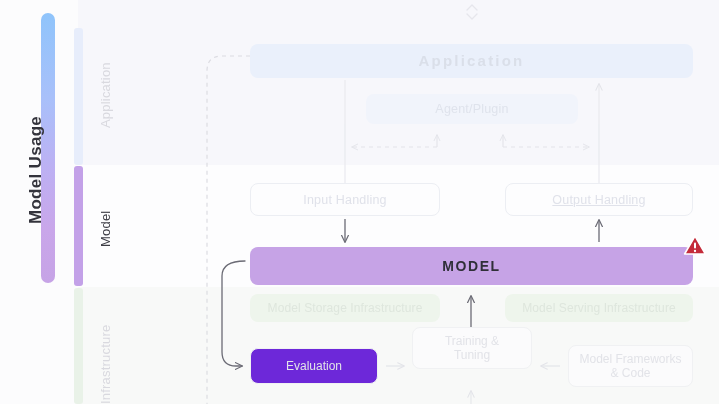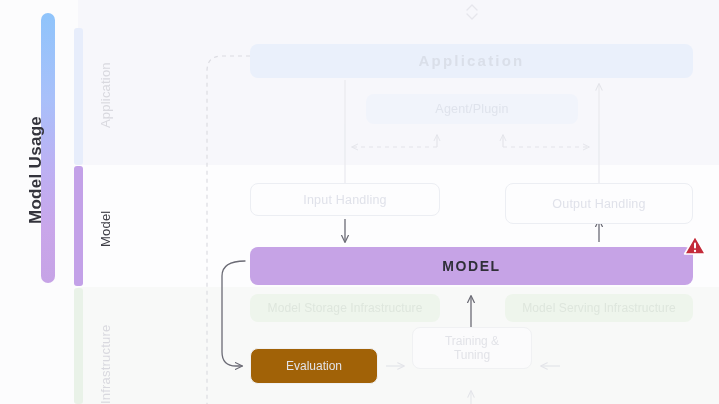--- a/index.html
+++ b/index.html
@@ -64,40 +64,40 @@
   .box-agent{
     left:366px;top:94px;width:212px;height:30px;
     background:#f1f4fb;color:#dfe3ec;font-size:12.5px;letter-spacing:.2px;
   }
   .box-input{
     left:250px;top:183px;width:190px;height:33px;
     background:#fdfdfe;border:1px solid #eceef3;color:#e0e2ea;
     font-size:12.5px;letter-spacing:.2px;
   }
   .box-output{
-    left:505px;top:183px;width:188px;height:41px;
+    left:505px;top:183px;width:188px;height:33px;
     background:#fdfdfe;border:1px solid #eceef3;color:#e0e2ea;
-    font-size:12.5px;letter-spacing:.2px;
+    font-size:12.5px;letter-spacing:.2px;text-decoration:underline;
   }
   .box-model{
     left:250px;top:247px;width:443px;height:38px;
     background:#c6a3e6;color:#2f2f38;
     font-size:14px;font-weight:700;letter-spacing:1.6px;
   }
   .box-storage{
     left:250px;top:294px;width:190px;height:28px;
     background:#eef5ec;color:#dee6dd;font-size:12px;letter-spacing:.1px;
   }
   .box-serving{
     left:505px;top:294px;width:188px;height:28px;
     background:#eef5ec;color:#dee6dd;font-size:12px;letter-spacing:.1px;
   }
   .box-eval{
     left:250px;top:348px;width:128px;height:36px;
-    background:#a16207;border:1px solid #f0f1f3;color:#e2e3e8;font-size:12px;
+    background:#6d28d9;border:1px solid #f0f1f3;color:#e2e3e8;font-size:12px;
   }
   .box-train{
     left:412px;top:327px;width:120px;height:42px;
     background:#fbfbfc;border:1px solid #f0f1f3;color:#e2e3e8;font-size:12px;
   }
   .box-frameworks{
     left:568px;top:345px;width:125px;height:42px;
     background:#fbfbfc;border:1px solid #f0f1f3;color:#e2e3e8;font-size:12px;
   }
 
@@ -187,20 +187,22 @@
 
   <div class="box box-storage">Model Storage Infrastructure</div>
 
   <div class="box box-serving">Model Serving Infrastructure</div>
 
   <div class="box box-eval">Evaluation</div>
 
   <div class="box box-train">Training &amp;
 Tuning</div>
 
+  <div class="box box-frameworks">Model Frameworks
+&amp; Code</div>
 
   <div style="position:absolute;left:683px;top:234px;width:24px;height:22px;">
     <svg viewBox="0 0 24 22" width="24" height="22">
       <path d="M12 2.2 L22.4 20 L1.6 20 Z" fill="#c42b3a" stroke="#ffffff" stroke-width="1.6" stroke-linejoin="round"></path>
       <rect x="11" y="8.6" width="2" height="6" rx="1" fill="#ffffff"></rect>
       <circle cx="12" cy="17" r="1.15" fill="#ffffff"></circle>
     </svg>
   </div>
 
 </div>

